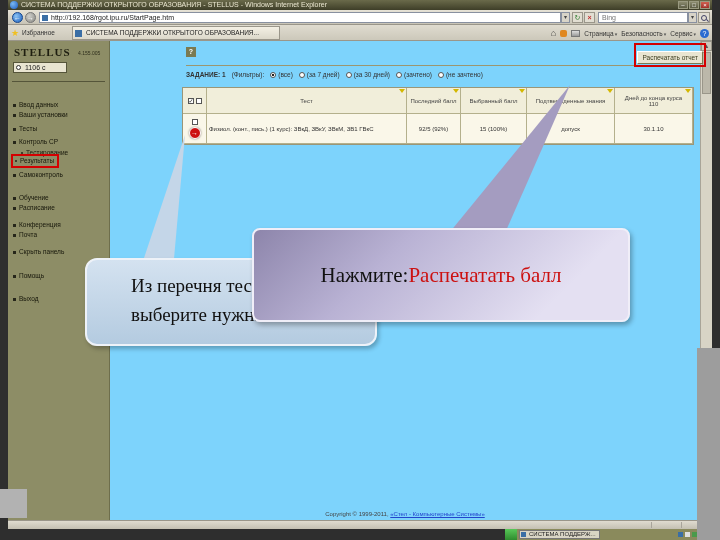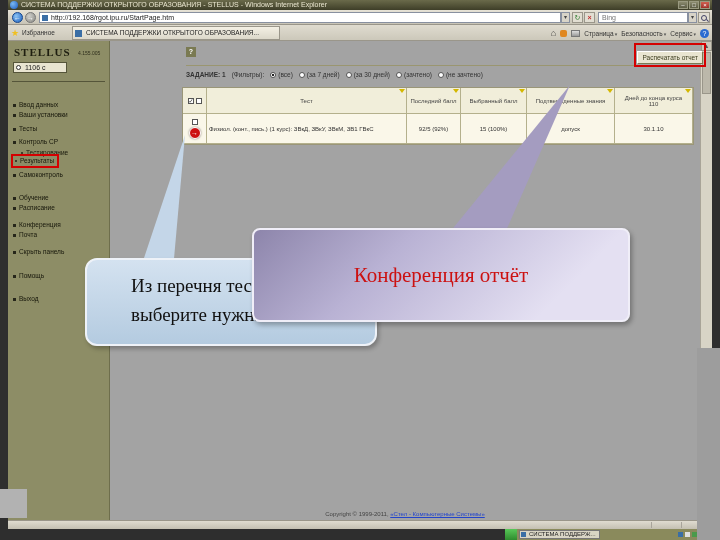--- a/index.html
+++ b/index.html
@@ -71,21 +71,21 @@
   .home-icon::after {content:"⌂"; font-size:9px;}
   .feed-icon {width:7px; height:7px; background:#e08820; border-radius:2px;}
   .printer-icon {width:9px; height:7px; background:linear-gradient(#ddd,#999); border:1px solid #777;}
   .caret-icon::after {content:"▾"; font-size:5px; color:#555; margin-left:1px;}
   .cmd-item {white-space:nowrap;}
   .help-icon {width:9px; height:9px; border-radius:50%; background:#2a6ad0; color:#fff;
     font-size:7px; line-height:9px; text-align:center;}
   .help-icon::after {content:"?";}
 
   
-  .content {position:absolute; top:41px; left:0; right:0; bottom:9px; background:#a3a3a3;}
+  .content {position:absolute; top:41px; left:0; right:0; bottom:9px; background:#7dd3fc;}
 
   .sidebar {position:absolute; left:0; top:0; width:102px; bottom:0; background:#8d8d66;
     border-right:1px solid #6e6e4c;}
   .logo {position:absolute; left:6px; top:5px; font-weight:bold; font-size:11px; letter-spacing:1px;
     color:#1e1e10; font-family:"Liberation Serif", serif;}
   .version {position:absolute; left:70px; top:9px; font-size:5px; color:#2e2e1c;}
   .timer {position:absolute; left:5px; top:21px; width:54px; height:11px; background:#e9e5d1;
     border:1px solid #55553a; font-size:7px; line-height:9px; padding-left:11px; color:#222;}
   .clock-icon {position:absolute; left:2px; top:2px; width:5px; height:5px; border-radius:50%;
     border:1px solid #333; background:#fff;}
@@ -338,21 +338,22 @@
     </div>
   </div>
 
   <div class="tail-blue"></div>
   <div class="bubble-blue">
     <div>Из перечня тестов</div>
     <div>выберите нужный</div>
   </div>
   <div class="tail-purple"></div>
   <div class="bubble-purple">
-    <span class="red">Конференция отчёт</span>
+    <span>Нажмите: </span>
+    <span class="red">Распечатать балл</span>
   </div>
 
   <div class="overlay-right"></div>
   <div class="overlay-bottomleft"></div>
 
   <div class="taskbar">
     <span class="start-btn"></span>
     <span class="task-btn">
       <span class="task-favicon"></span>
       <span>СИСТЕМА ПОДДЕРЖ...</span>

